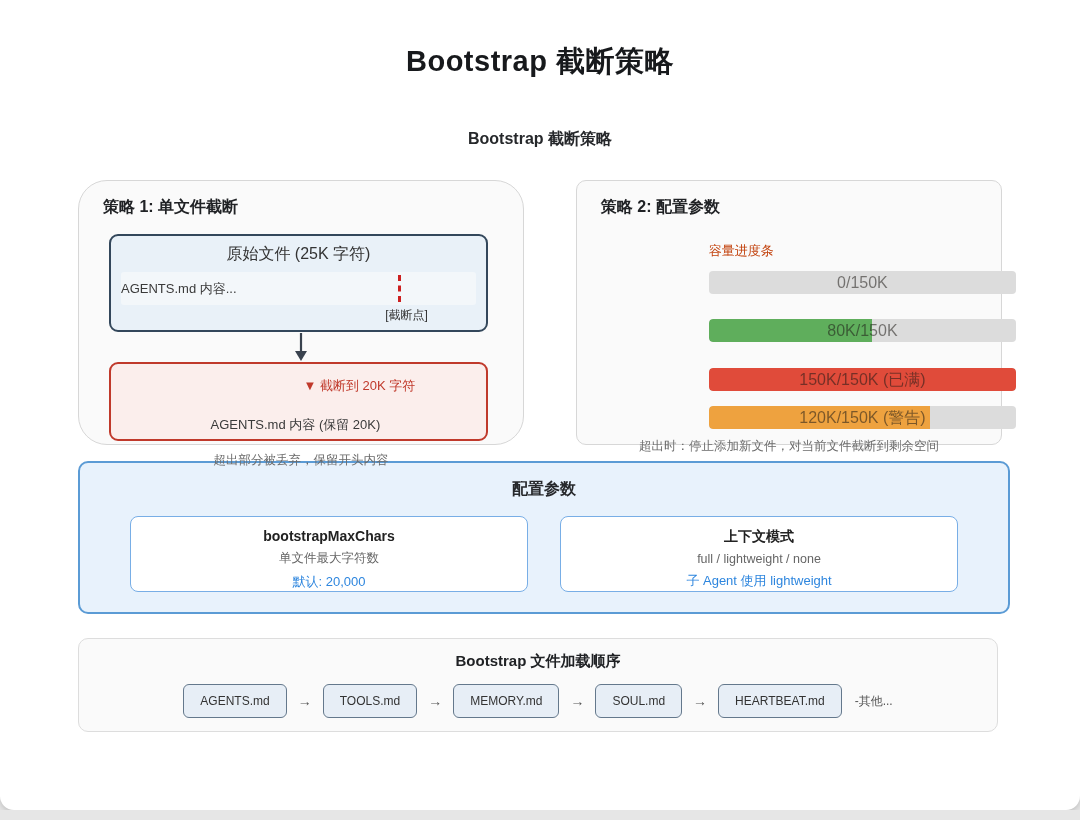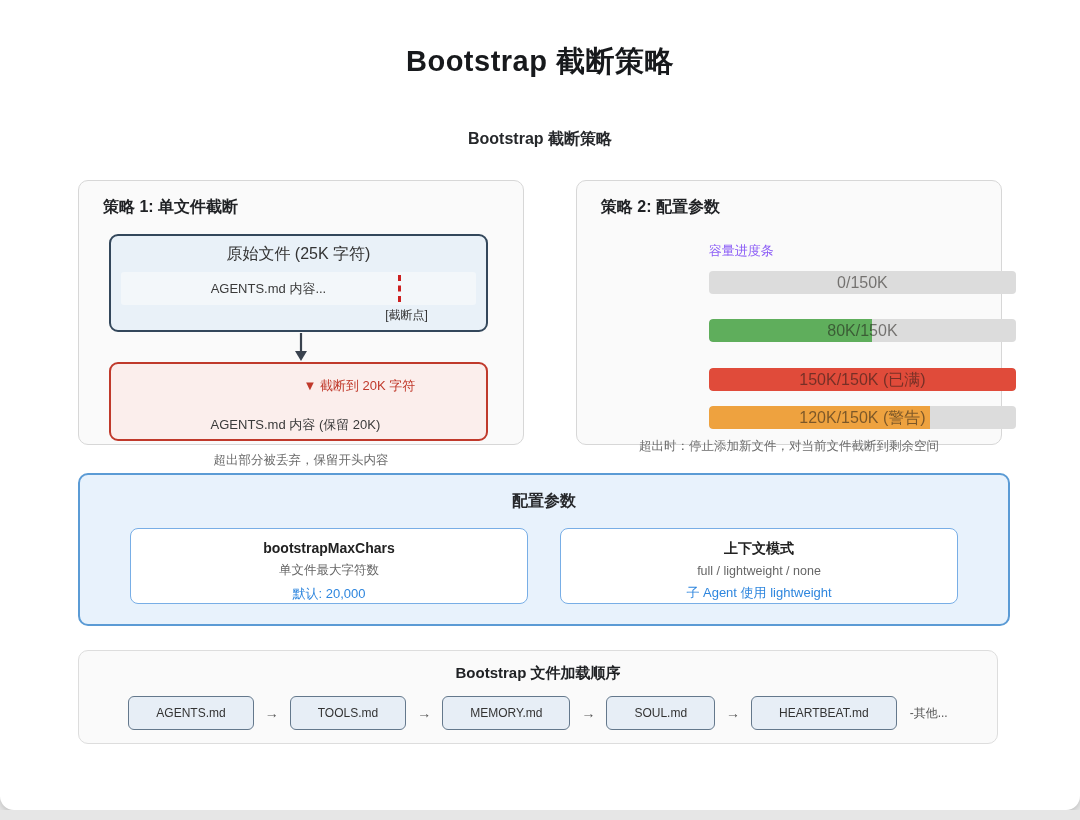--- a/index.html
+++ b/index.html
@@ -36,21 +36,21 @@
 
   
   .panels { display: flex; gap: 52px; margin-top: 30px; }
   .panel {
     background: #fafafa;
     border: 1px solid #d7d7d7;
     border-radius: 10px;
     height: 265px;
     position: relative;
   }
-  .panel-left  { width: 452px; }
+  .panel-left  { width: 452px; border-radius: 29px; }
   .panel-right { width: 432px; }
   .panel-heading {
     font-size: 16px;
     font-weight: 700;
     color: #202225;
     margin: 16px 0 0 24px;
   }
 
   
   .flow-box1 {
@@ -61,21 +61,20 @@
     padding: 8px 10px 6px;
   }
   .flow-box1-title { text-align: center; font-size: 16px; color: #333; padding-bottom: 7px; }
   .flow-strip {
     background: #f3f7fa;
     border-radius: 3px;
     height: 33px;
     position: relative;
     display: flex;
     align-items: center;
-    justify-content: center;
   }
   .flow-strip-text { font-size: 13px; color: #3a3a3a; margin-right: 60px; }
   .cut-line {
     position: absolute;
     right: 21%;
     top: 3px;
     height: 27px;
     border-left: 3px dashed #cc2020;
   }
   .cut-label { text-align: right; font-size: 12px; color: #333; padding: 2px 48px 0 0; }
@@ -105,21 +104,21 @@
     transform: translateX(-20px);
   }
   .panel-caption {
     text-align: center;
     font-size: 12.5px;
     color: #6b6b6b;
     margin-top: 11px;
   }
 
   
-  .bars-label { margin: 24px 0 0 132px; font-size: 13px; color: #8b5cf6; }
+  .bars-label { margin: 24px 0 0 132px; font-size: 13px; color: #c2410c; }
   .bars { margin: 11px -15px 0 132px; }
   .bar-track {
     position: relative;
     height: 23px;
     border-radius: 4px;
     background: #dcdcdc;
     overflow: hidden;
   }
   .bar-fill { position: absolute; left: 0; top: 0; bottom: 0; border-radius: 4px 0 0 4px; }
   .bar-label {
@@ -127,21 +126,21 @@
     width: 100%;
     text-align: center;
     line-height: 23px;
     font-size: 16px;
     color: rgba(30, 25, 22, 0.55);
   }
   .panel-right .panel-caption { margin-top: 9px; }
 
   
   .config {
-    margin-top: 28px;
+    margin-top: 16px;
     border: 2px solid #5b9bd5;
     border-radius: 10px;
     background: #e8f2fc;
     height: 153px;
     width: 932px;
   }
   .config-heading { text-align: center; font-size: 16px; font-weight: 700; color: #26282b; margin-top: 16px; }
   .config-cards { display: flex; gap: 32px; margin: 16px 50px 0; }
   .config-card {
     flex: 1;
@@ -170,21 +169,21 @@
     display: flex;
     align-items: center;
     justify-content: center;
     margin-top: 13px;
     gap: 11px;
   }
   .file-chip {
     background: #e7eef6;
     border: 1.5px solid #64788c;
     border-radius: 6px;
-    padding: 9px 27px;
+    padding: 9px 16px;
     font-size: 12px;
     color: #333;
   }
   .flow-sep { font-size: 14px; color: #555; }
   .more-text { font-size: 12px; color: #555; margin-left: 2px; }
 </style>
 </head>
 <body>
 
 <div class="page">

